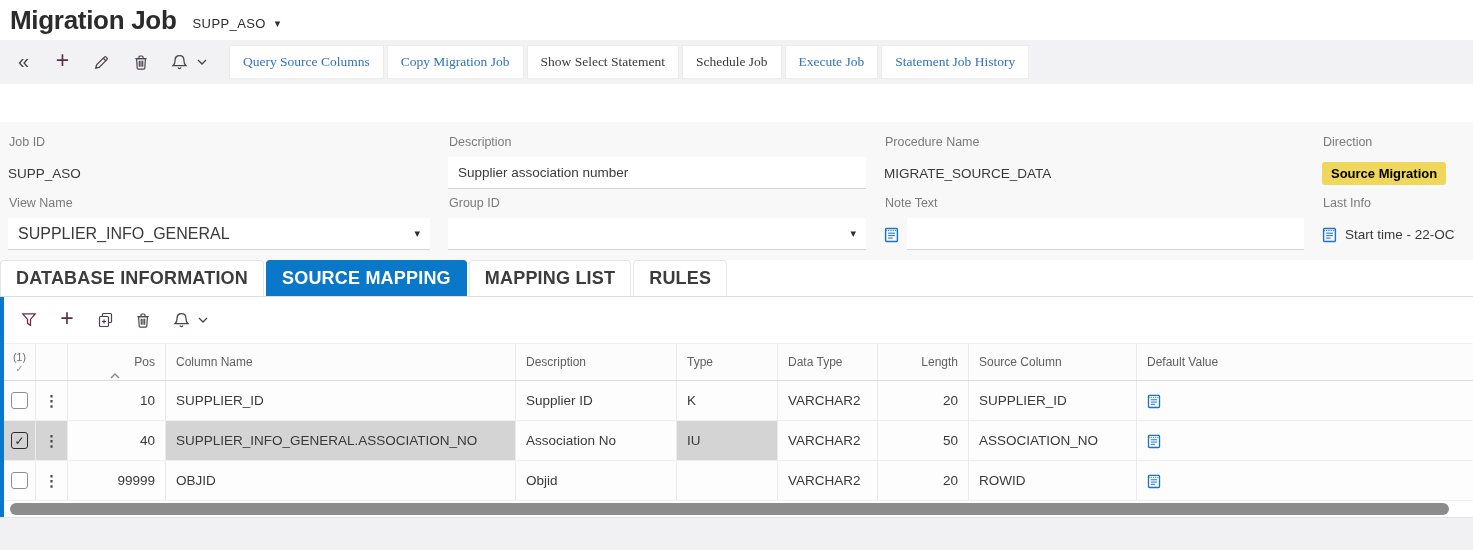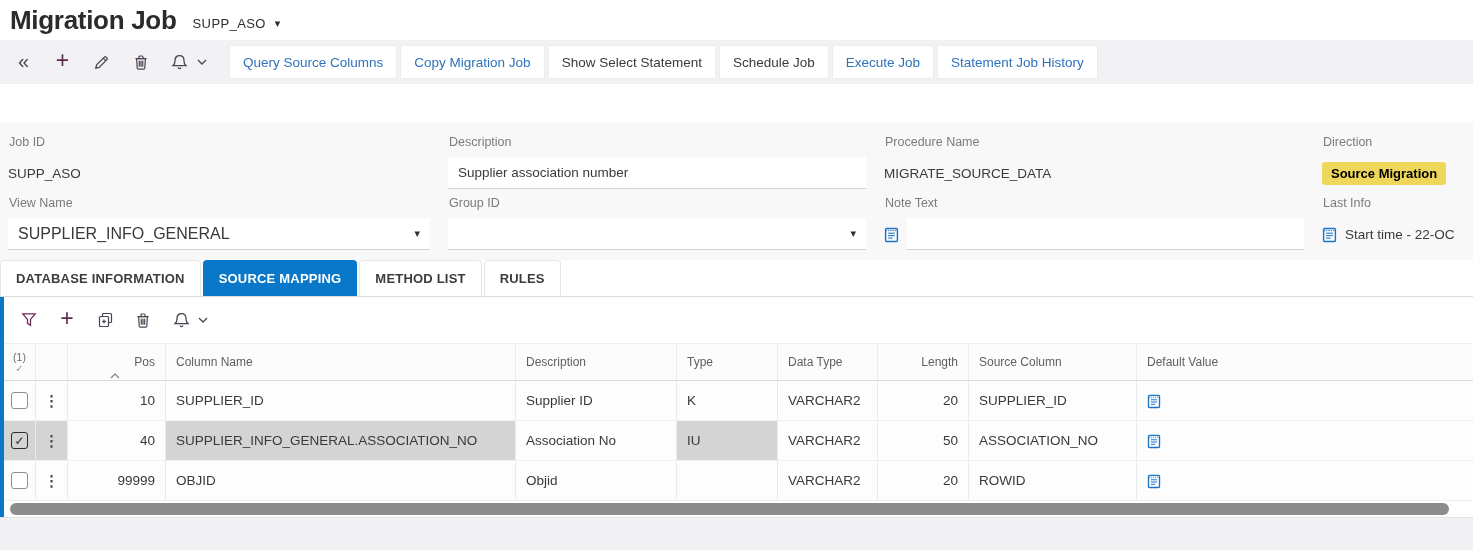--- a/index.html
+++ b/index.html
@@ -13,21 +13,21 @@
   .page-title { font-size:26px; font-weight:700; color:#2b2b2b; letter-spacing:-0.3px; }
   .record-selector { display:flex; align-items:center; gap:9px; font-size:13px; color:#2e2e2e;
     letter-spacing:0.4px; margin-top:6px; cursor:pointer; }
   .record-selector .caret { font-size:11px; color:#2e2e2e; }
   
   .main-toolbar { height:44px; background:#f2f1f4; display:flex; align-items:center; padding-left:4px; }
   .icon-btn { width:39px; height:34px; display:flex; align-items:center; justify-content:center; cursor:pointer; }
   .glyph-collapse { font-size:20px; color:#4c4350; line-height:1; margin-top:-2px; }
   .glyph-plus { font-size:23px; font-weight:400; color:#5c2c4a; line-height:1; margin-top:-3px; }
   .menu-caret { width:22px; height:34px; display:flex; align-items:center; justify-content:center; cursor:pointer; margin-left:-8px; }
-  .cmd-group { display:flex; margin-left:16px; height:34px; }
+  .cmd-group { display:flex; margin-left:16px; height:34px;font-family:Liberation Serif, serif; }
   .cmd-btn { background:#fff; border:1px solid #ececec; margin-right:3px; padding:0 13px;
     display:flex; align-items:center; font-size:13.5px; cursor:pointer; white-space:nowrap; }
   .cmd-btn.link { color:#2f72bd; }
   .cmd-btn.plain { color:#3a3a3a; }
   
   .white-gap { height:38px; background:#fff; }
   
   .form-section { background:#f8f8f8; padding:6px 0 10px 8px; display:grid;
     grid-template-columns:440px 436px 438px 1fr; }
   .field { padding-right:18px; overflow:hidden; }
@@ -40,21 +40,21 @@
   .combo .caret { font-size:11px; color:#2f2f2f; }
   .badge { display:inline-block; background:#eed75a; color:#000000; font-size:13px; font-weight:700;
     padding:5px 9px; border-radius:3px; line-height:1; }
   .note-row { display:flex; align-items:center; gap:8px; height:32px; }
   .note-row .input-box { flex:1; }
   .last-info-text { white-space:nowrap; overflow:hidden; font-size:13.5px; color:#3a3a3a; }
   
   .tabs-row { background:#fff; border-bottom:1px solid #dcdcdc; height:37px; display:flex; align-items:flex-end; }
   .tab { height:36px; display:flex; align-items:center; padding:0 15px; background:#fff;
     border:1px solid #e6e6e6; border-bottom:none; border-radius:4px 4px 0 0; margin-right:2px;
-    font-size:13px; font-weight:700; color:#3c3c3c; letter-spacing:0.2px; cursor:pointer; white-space:nowrap; }
+    font-size:18px; font-weight:700; color:#3c3c3c; letter-spacing:0.2px; cursor:pointer; white-space:nowrap; }
   .tab.active { background:#0a78c8; border-color:#0a78c8; color:#fff; }
   
   .content { position:relative; background:#fff; padding-left:4px; }
   .accent-bar { position:absolute; left:0; top:0; bottom:0; width:4px; background:#0a78c8; }
   .grid-toolbar { height:46px; display:flex; align-items:center; padding-left:6px; }
   .gicon-btn { width:38px; height:34px; display:flex; align-items:center; justify-content:center; cursor:pointer; }
   
   .trow { display:grid; grid-template-columns:32px 32px 98px 350px 161px 101px 100px 91px 168px auto; }
   .thead { height:38px; border-bottom:1px solid #dcdcdc; border-top:1px solid #f0f0f0; background:#fcfcfc; }
   .th { display:flex; align-items:center; padding:0 10px; border-right:1px solid #ebebeb;
@@ -211,21 +211,21 @@
         </svg>
       </span>
       <span class="last-info-text">Start time - 22-OCT-20</span>
     </div>
   </div>
 </div>
 
 <div class="tabs-row">
   <div class="tab">DATABASE INFORMATION</div>
   <div class="tab active">SOURCE MAPPING</div>
-  <div class="tab">METHOD LIST</div>
+  <div class="tab">MAPPING LIST</div>
   <div class="tab">RULES</div>
 </div>
 
 <div class="content">
   <div class="accent-bar"></div>
 
   <div class="grid-toolbar">
     <div class="gicon-btn">
       <span>
         <svg width="16" height="16" viewBox="0 0 16 16" fill="none" stroke="#6d2c54" stroke-width="1.3">

